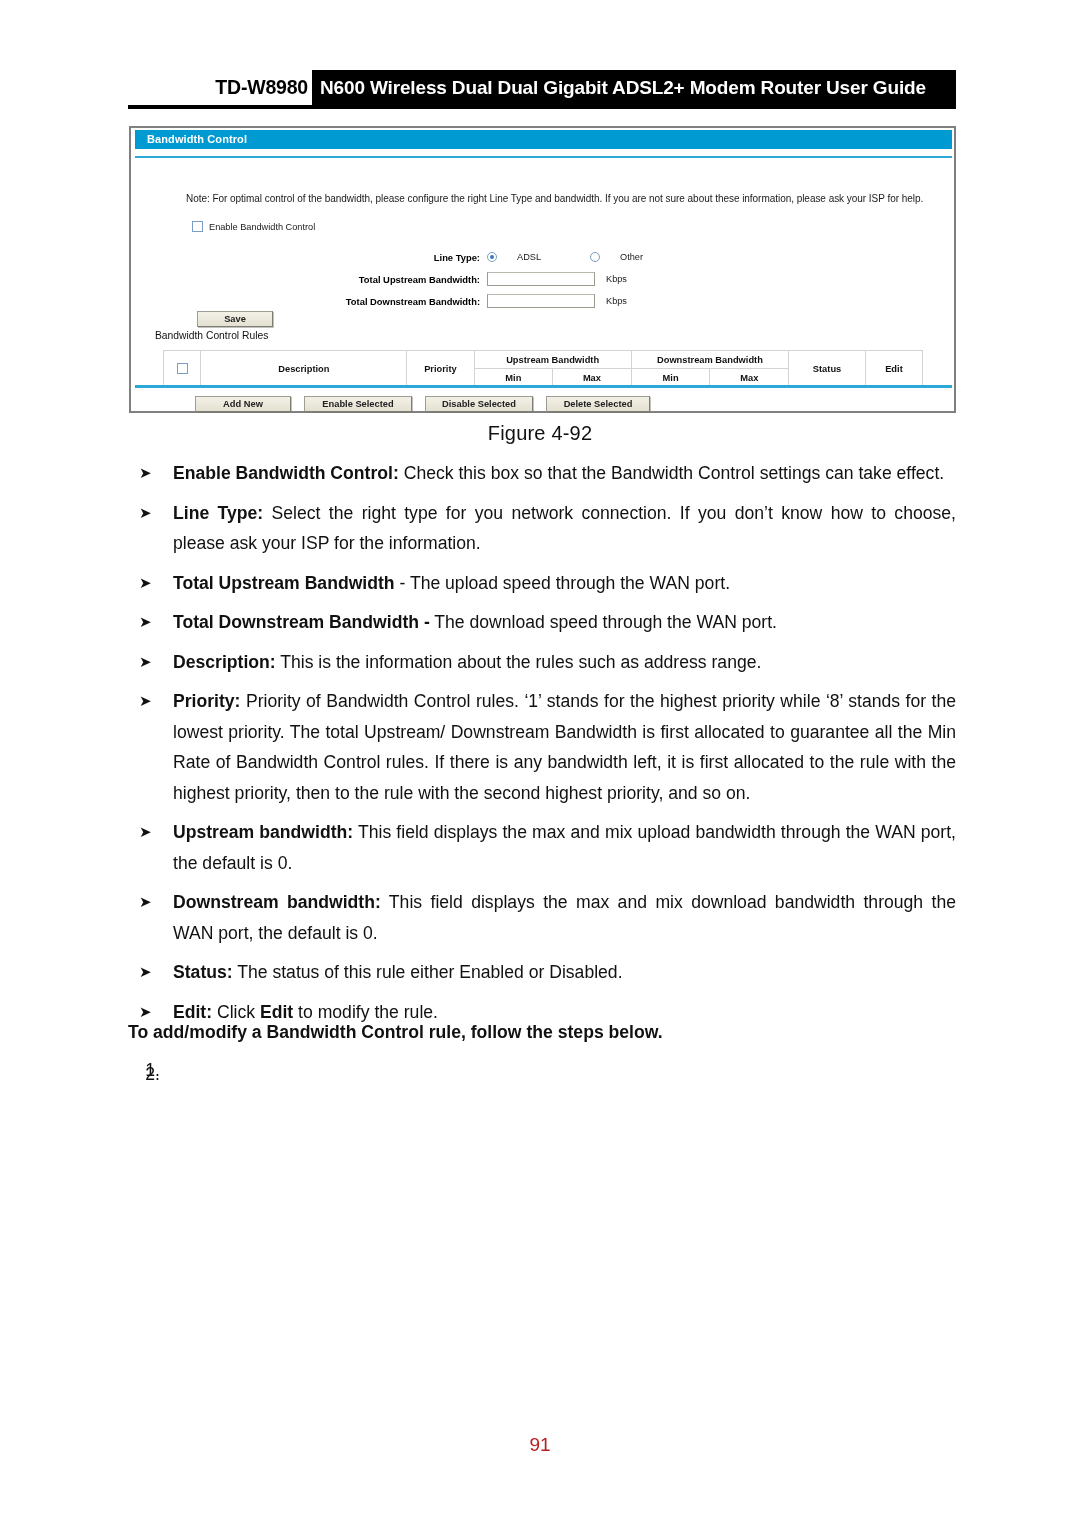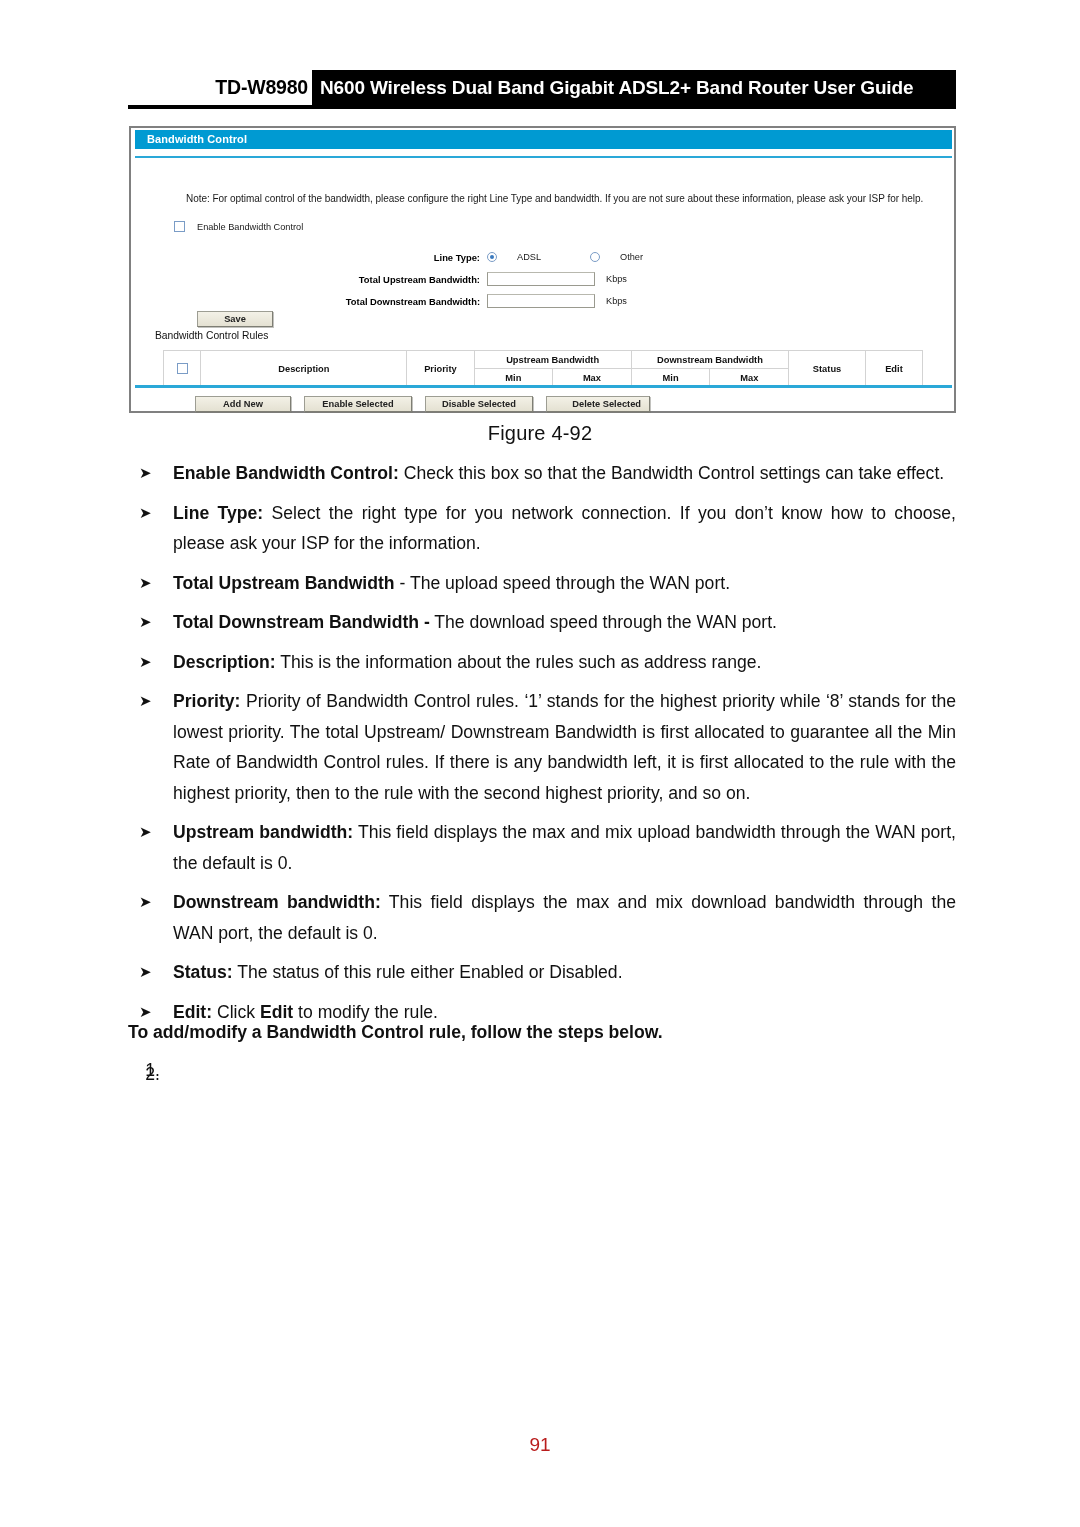--- a/index.html
+++ b/index.html
@@ -91,24 +91,24 @@
     position: absolute;
     left: 51px; top: 33px;
     font-size: 10px;
     color: #1a1a1a;
     white-space: nowrap;
     letter-spacing: -0.04px;
   }
 
   .enable-row {
     position: absolute;
-    left: 39px; top: 61px;
+    left: 57px; top: 61px;
     display: flex;
     align-items: center;
-    gap: 12px;
+    gap: 6px;
   }
   .cbox {
     width: 11px; height: 11px;
     border: 1px solid #7a9cc6;
     background: #ffffff;
     display: inline-block;
     flex: none;
   }
   .enable-label {
     font-size: 9.2px;
@@ -239,21 +239,21 @@
   .btnrow {
     position: absolute;
     left: 60px; top: 236px;
     display: flex;
     gap: 13px;
   }
   .btnrow .btn { padding: 0 8px; }
   .b-addnew  { width: 96px; }
   .b-enable  { width: 108px; }
   .b-disable { width: 108px; }
-  .b-delete  { width: 104px; text-align: right; }
+  .b-delete  { width: 104px; }
 
   .shot-divider {
     position: absolute;
     left: 4px; top: 257px;
     width: 817px; height: 3px;
     background: #2aa8d8;
   }
 
   
   .figcap {
@@ -324,21 +324,21 @@
     text-align: center;
     font-size: 19px;
     color: #b91c1c;
   }
 </style>
 </head>
 <body>
 
 <div class="page-header">
   <div class="ph-model">TD-W8980</div>
-  <div class="ph-black">N600 Wireless Dual Band Gigabit ADSL2+ Band Router User Guide</div>
+  <div class="ph-black">N600 Wireless Dual Dual Gigabit ADSL2+ Modem Router User Guide</div>
   <div class="ph-rule"></div>
 </div>
 
 <div class="shot">
 
   <div class="shot-titlebar">Bandwidth Control</div>
   <div class="shot-underline"></div>
 
   <div class="shot-body">
 

